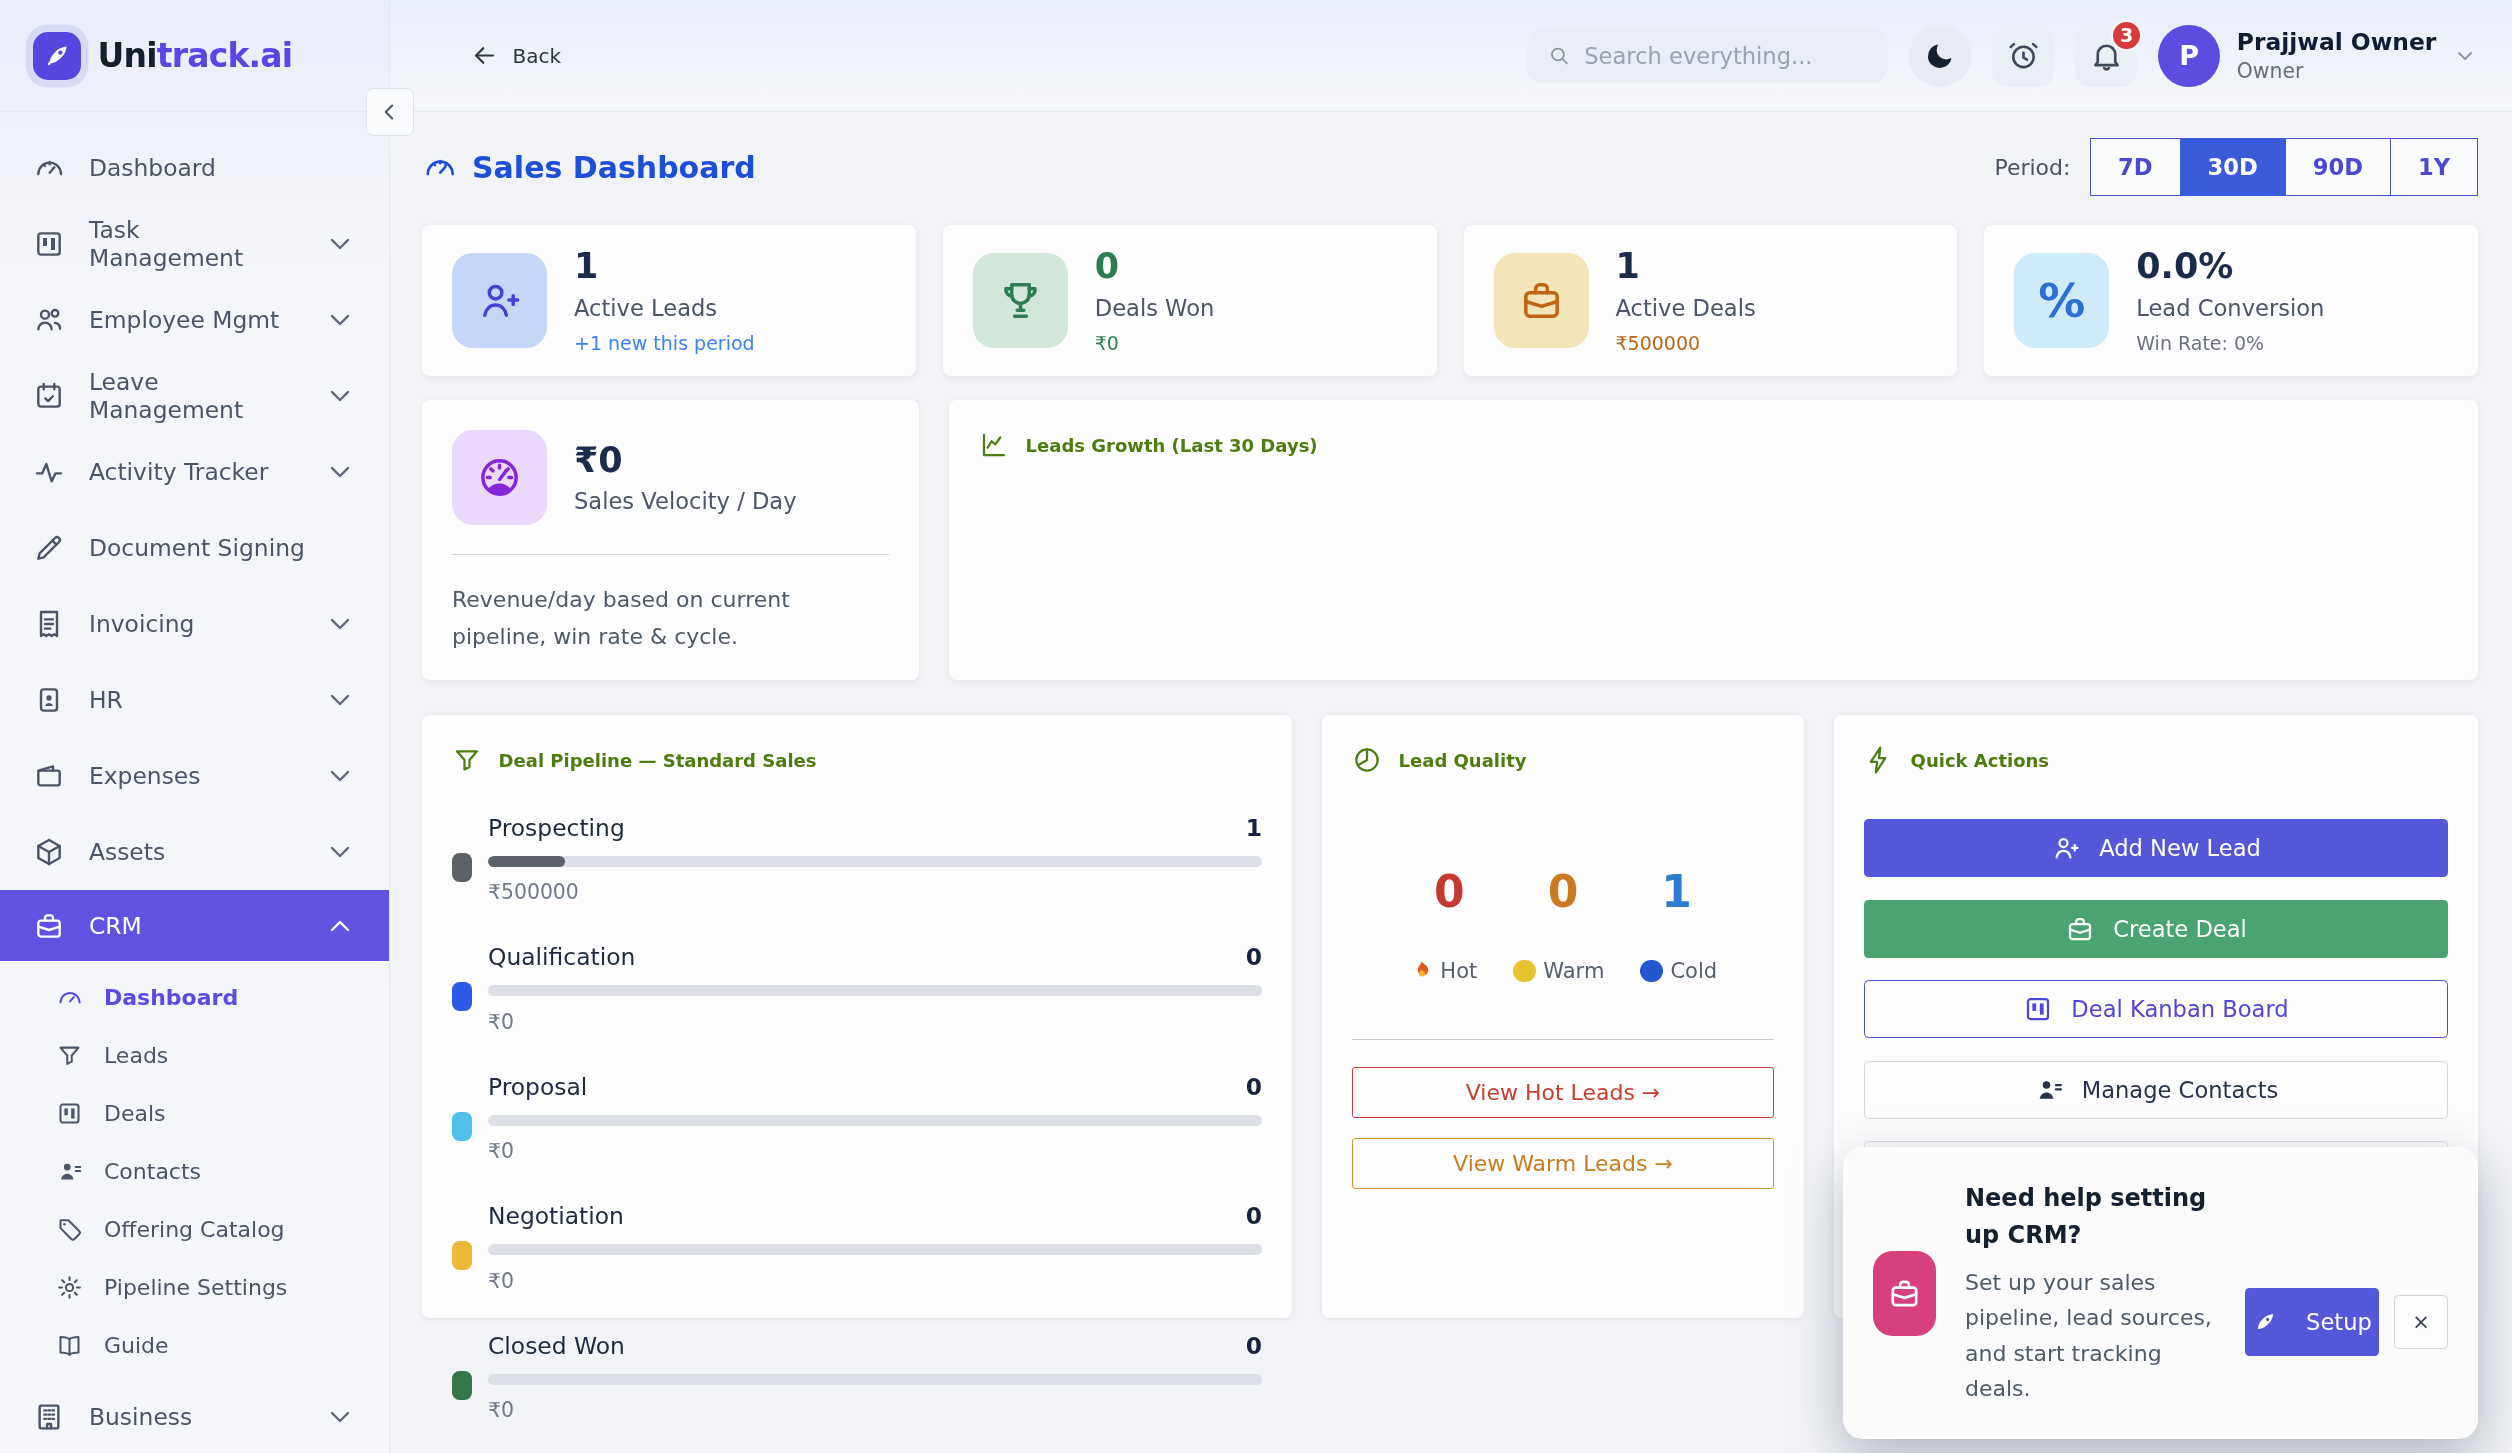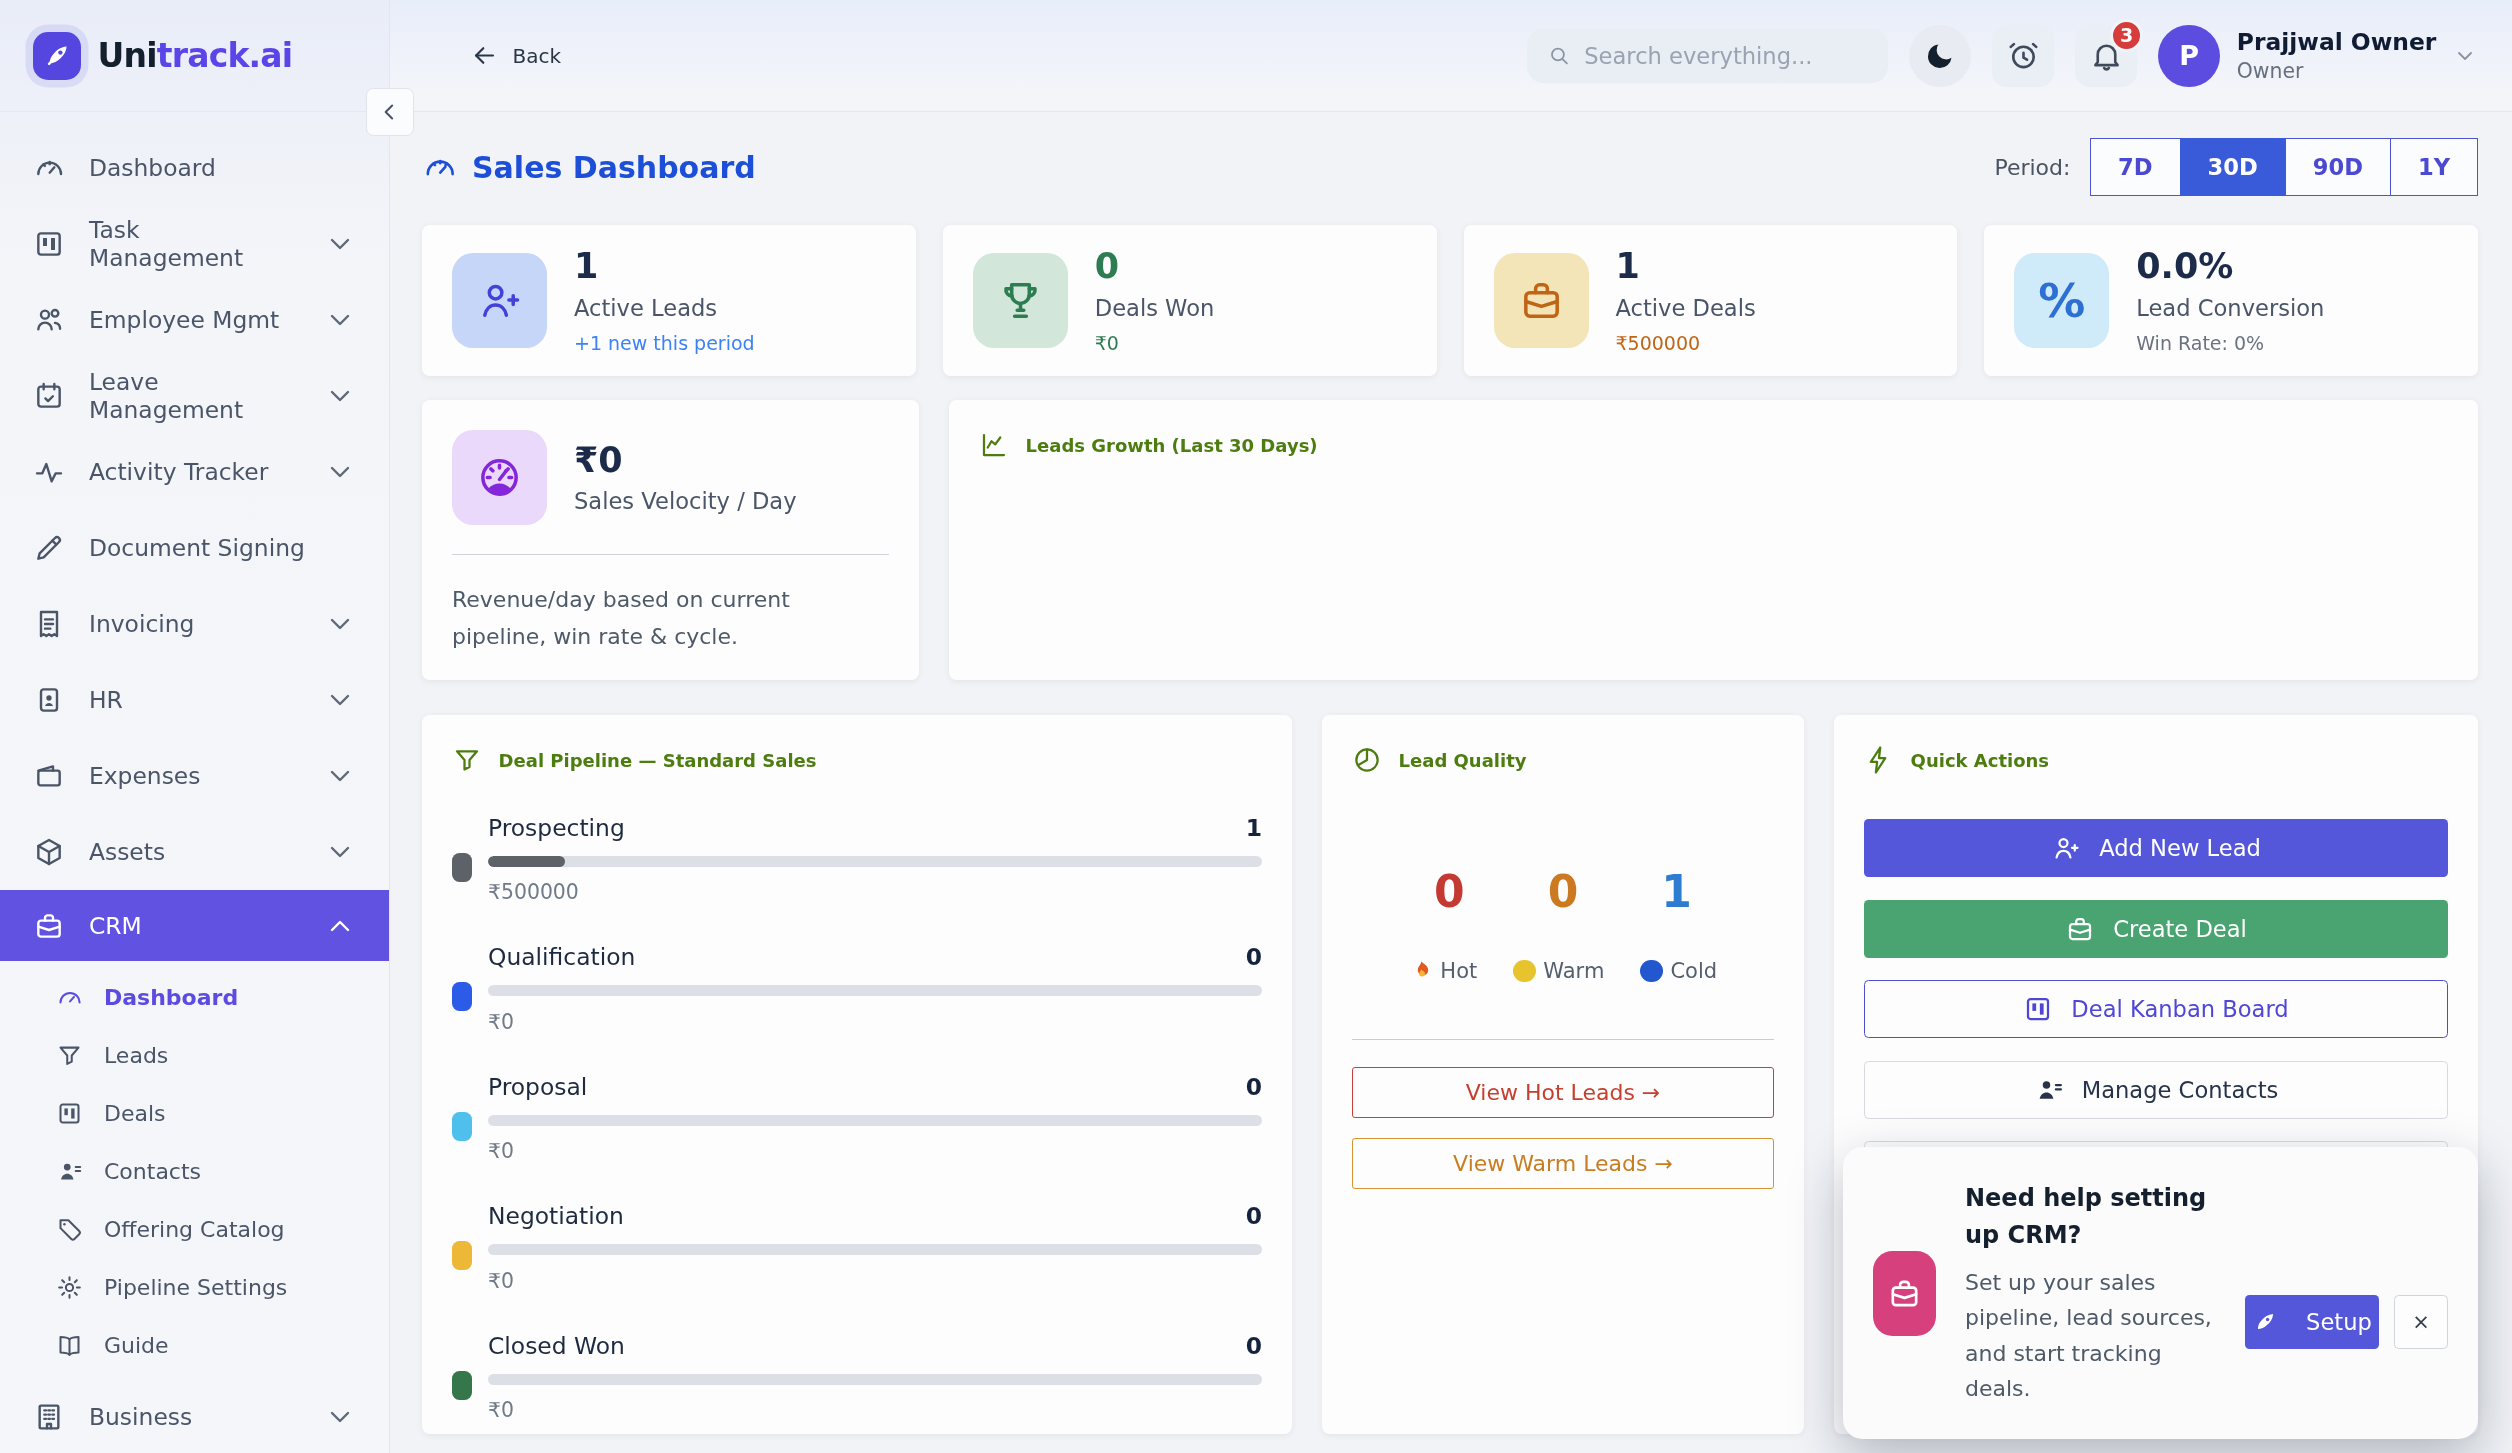--- a/index.html
+++ b/index.html
@@ -76,21 +76,21 @@
   .mid-grid { display:grid; grid-template-columns:497px 1fr; gap:30px; margin-top:24px; }
   .velocity-card { height:280px; padding:30px; }
   .velocity-top { display:flex; align-items:center; gap:27px; }
   .velocity-card hr { border:none; border-top:1.5px solid #cfd3d9; margin:29px 0 26px 0; }
   .velocity-desc { font-size:22px; color:#4e5a68; line-height:1.7; max-width:92%; }
   .growth-card { height:280px; padding:30px; }
   .card-title { display:flex; align-items:center; gap:16.6px; font-size:18px; font-weight:bold; color:#4d7c0f; }
   .card-title .ic { width:30px; height:30px; }
 
   .bottom-grid { display:grid; grid-template-columns:870px 482px 1fr; gap:30px; margin-top:35px; }
-  .panel { padding:30px; height:719px; }
+  .panel { padding:30px; height:603px; }
 
   .stage { position:relative; padding-left:36px; margin-top:39px; }
   .stage:first-of-type { margin-top:44px; }
   .stage-head { display:flex; justify-content:space-between; align-items:baseline; }
   .stage-name { font-size:23.4px; color:#1d2a3f; }
   .stage-count { font-size:23.4px; font-weight:bold; color:#16233f; }
   .stage-dot { position:absolute; left:0; top:39px; width:20.4px; height:29px; border-radius:7.5px; background:#888; }
   .bar-track { margin-top:13.6px; height:11.3px; border-radius:6px; background:#dce0e6; overflow:hidden; }
   .bar-fill { height:100%; border-radius:6px; width:0; }
   .stage-amt { margin-top:13.6px; font-size:20.4px; color:#707a88; }
@@ -118,21 +118,21 @@
   
   .toast { position:absolute; right:34px; bottom:15px; width:635px; min-height:252px; background:#fbfbfc; border-radius:19.6px;
            box-shadow:0 18px 53px rgba(15,23,42,0.28); padding:33px 30px; display:flex; gap:29px; z-index:30; }
   .toast-icon { width:63px; height:85px; border-radius:19.6px; background:#d6417d; color:#fff; flex-shrink:0;
                 display:flex; align-items:center; justify-content:center; align-self:center; }
   .toast-icon .ic { width:35px; height:35px; }
   .toast-text { width:283px; }
   .toast-title { font-size:24px; font-weight:bold; color:#15202e; line-height:1.55; }
   .toast-body { font-size:22px; color:#4f5a68; line-height:1.6; margin-top:10.6px; }
   .toast-actions { display:flex; gap:15px; align-items:center; margin-top:57px; }
-  .setup-btn { width:134px; height:54px; background:#5457d9; color:#fff; border:none; border-radius:4.5px; font-size:22.6px;
+  .setup-btn { width:134px; height:68px; background:#5457d9; color:#fff; border:none; border-radius:4.5px; font-size:22.6px;
                display:flex; align-items:center; justify-content:center; gap:28px; cursor:pointer; font-family:inherit; }
   .setup-btn .ic { width:26px; height:26px; }
   .close-btn { width:54px; height:54px; background:#fdfdfe; border:1.5px solid #d0d5dc; border-radius:4.5px; font-size:21px;
                color:#333d4c; cursor:pointer; display:flex; align-items:center; justify-content:center; font-family:inherit; }
 
   .ic { stroke:currentColor; fill:none; stroke-width:1.8; stroke-linecap:round; stroke-linejoin:round; }
   .ic.fill { fill:currentColor; stroke:none; }
 </style>
 </head>
 <body>

